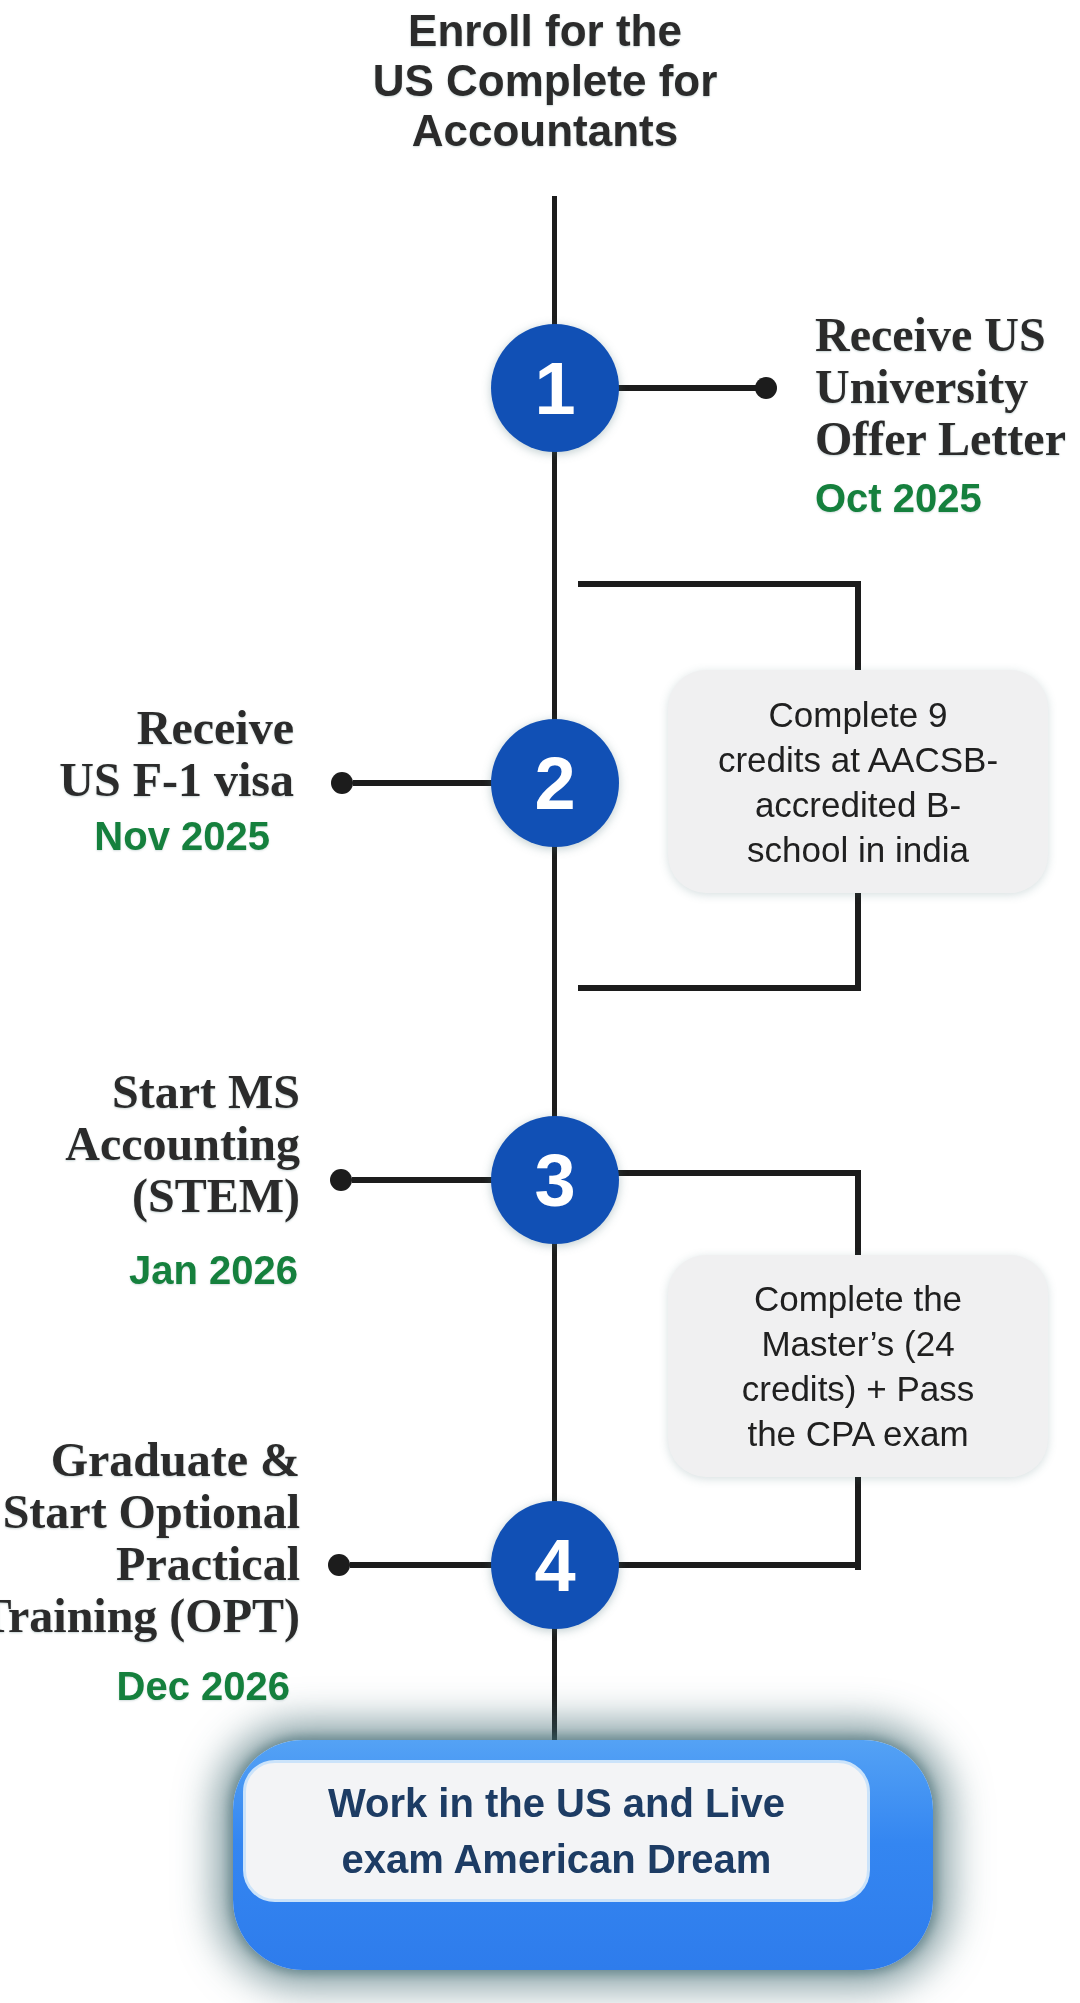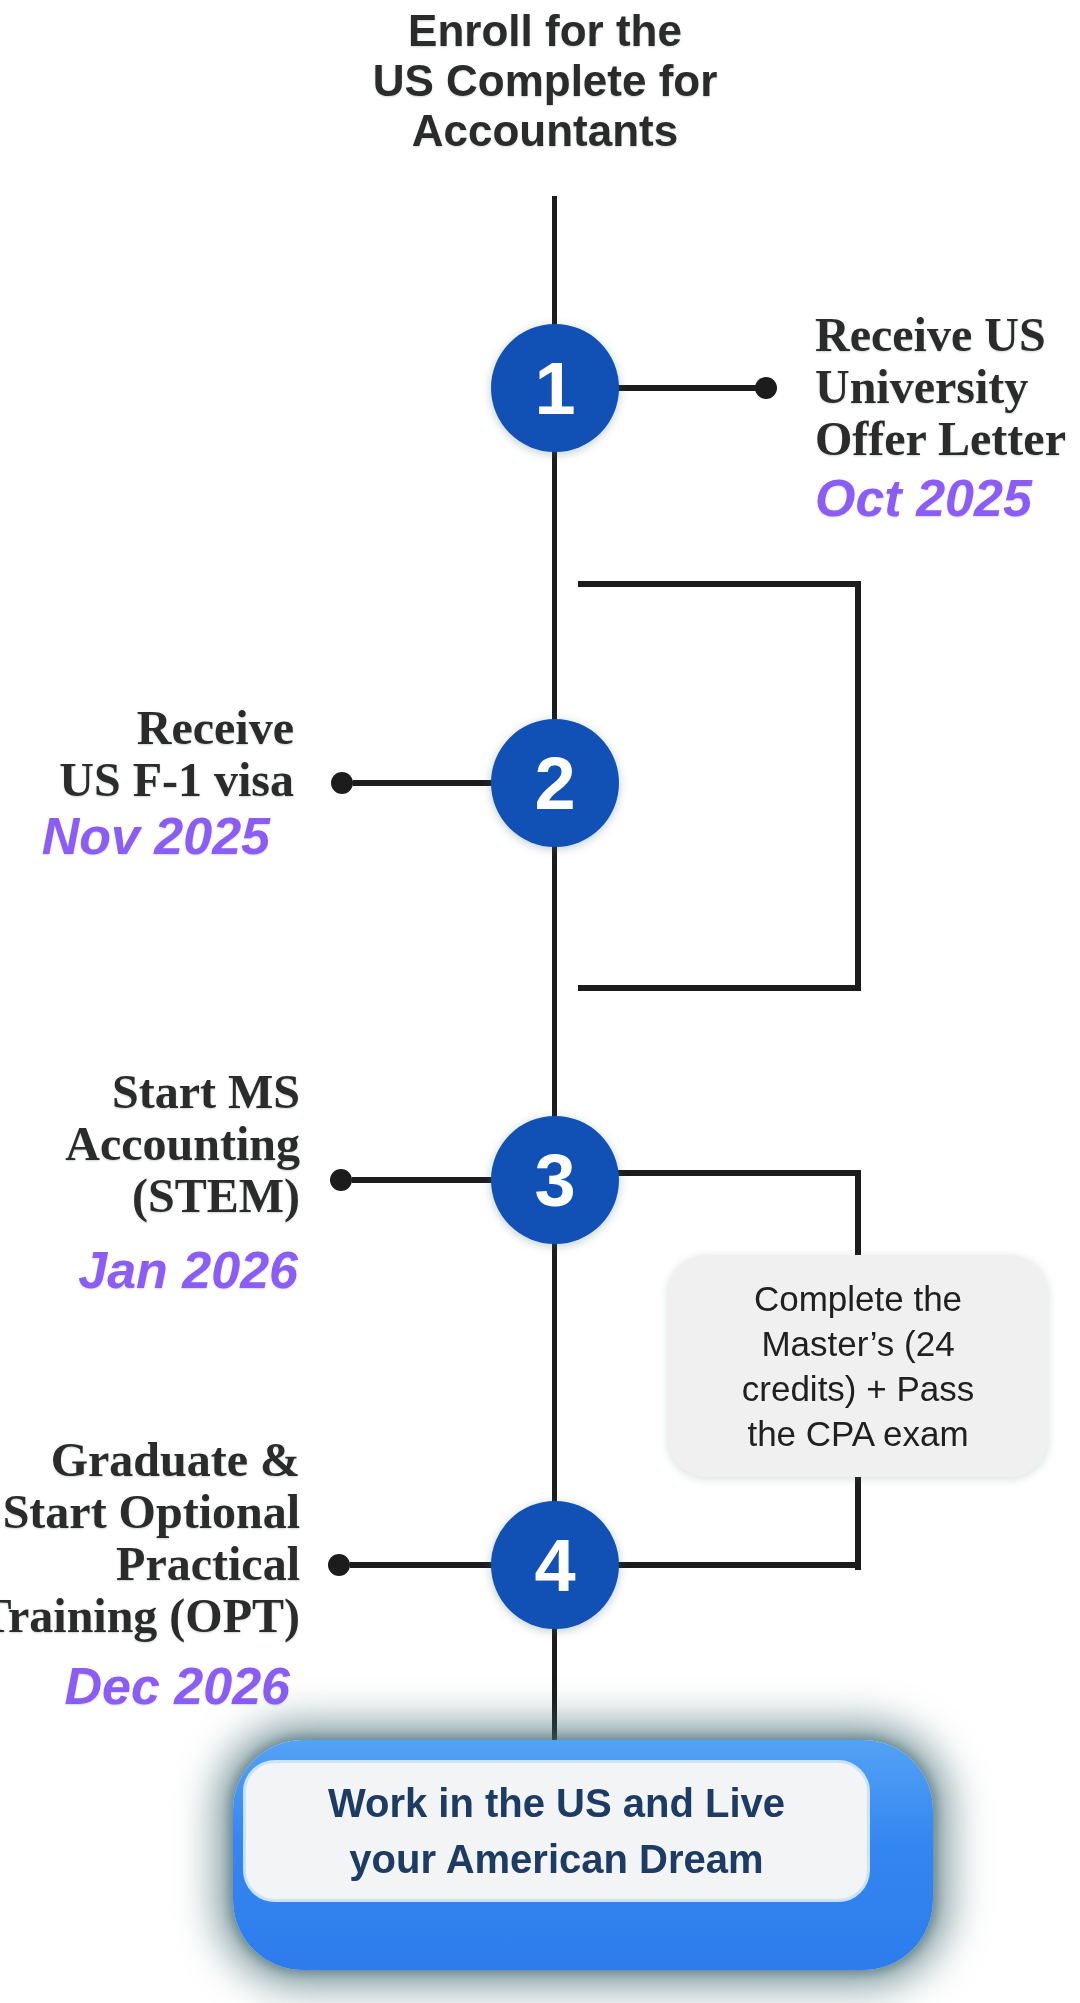--- a/index.html
+++ b/index.html
@@ -29,23 +29,22 @@
   .dot{width:22px;height:22px;border-radius:50%;background:#1c1c1c;}
   
   .lbl{
     font-size:48px;line-height:52px;font-weight:700;color:#2b2b2b;
     text-shadow:0 1px 2px rgba(75,115,120,0.30);
     font-family:Liberation Serif, serif;
   }
   .lbl.right-side{text-align:left;}
   .lbl.left-side{text-align:right;}
   .date{
-    font-size:52px;line-height:48px;font-weight:700;color:#8b5cf6;
+    font-size:40px;line-height:48px;font-weight:700;color:#15803d;
     text-shadow:0 1px 2px rgba(75,115,120,0.25);
-    font-style:italic;
   }
   .date.left-side{text-align:right;}
   
   .info-card{
     background:#f0f0f1;border-radius:38px;
     display:flex;align-items:center;justify-content:center;text-align:center;
     box-shadow:0 2px 10px rgba(70,110,115,0.22);
   }
   .info-card .card-text{
     font-size:35px;line-height:45px;font-weight:400;color:#202020;
@@ -77,20 +76,26 @@
   <div class="abs line" style="left:552px;top:196px;width:5px;height:1546px;"></div>
 
   <div class="abs line" style="left:578px;top:581px;width:282px;height:6px;"></div>
   <div class="abs line" style="left:855px;top:581px;width:6px;height:410px;"></div>
   <div class="abs line" style="left:578px;top:985px;width:283px;height:6px;"></div>
 
   <div class="abs line" style="left:617px;top:1170px;width:242px;height:6px;"></div>
   <div class="abs line" style="left:855px;top:1170px;width:6px;height:400px;"></div>
   <div class="abs line" style="left:617px;top:1562px;width:242px;height:6px;"></div>
 
+  <div class="abs info-card" style="left:668px;top:670px;width:380px;height:223px;">
+    <div class="card-text pre">Complete 9
+credits at AACSB-
+accredited B-
+school in india</div>
+  </div>
 
   <div class="abs info-card" style="left:668px;top:1255px;width:380px;height:222px;">
     <div class="card-text pre">Complete the
 Master’s (24
 credits) + Pass
 the CPA exam</div>
   </div>
 
   <div class="abs line" style="left:618px;top:385px;width:148px;height:6px;"></div>
   <div class="abs dot" style="left:755px;top:377px;"></div>
@@ -128,17 +133,17 @@
   </div>
   <div class="abs lbl left-side pre" style="right:780px;top:1434px;width:420px;">Graduate &amp;
 Start Optional
 Practical
 Training (OPT)</div>
   <div class="abs date left-side" style="right:790px;top:1662px;width:300px;">Dec 2026</div>
 
   <div class="abs outcome-box">
     <div class="outcome-card">
       <div class="outcome-text pre">Work in the US and Live
-your American Dream</div>
+exam American Dream</div>
     </div>
   </div>
 
 </div>
 
 </body></html>

